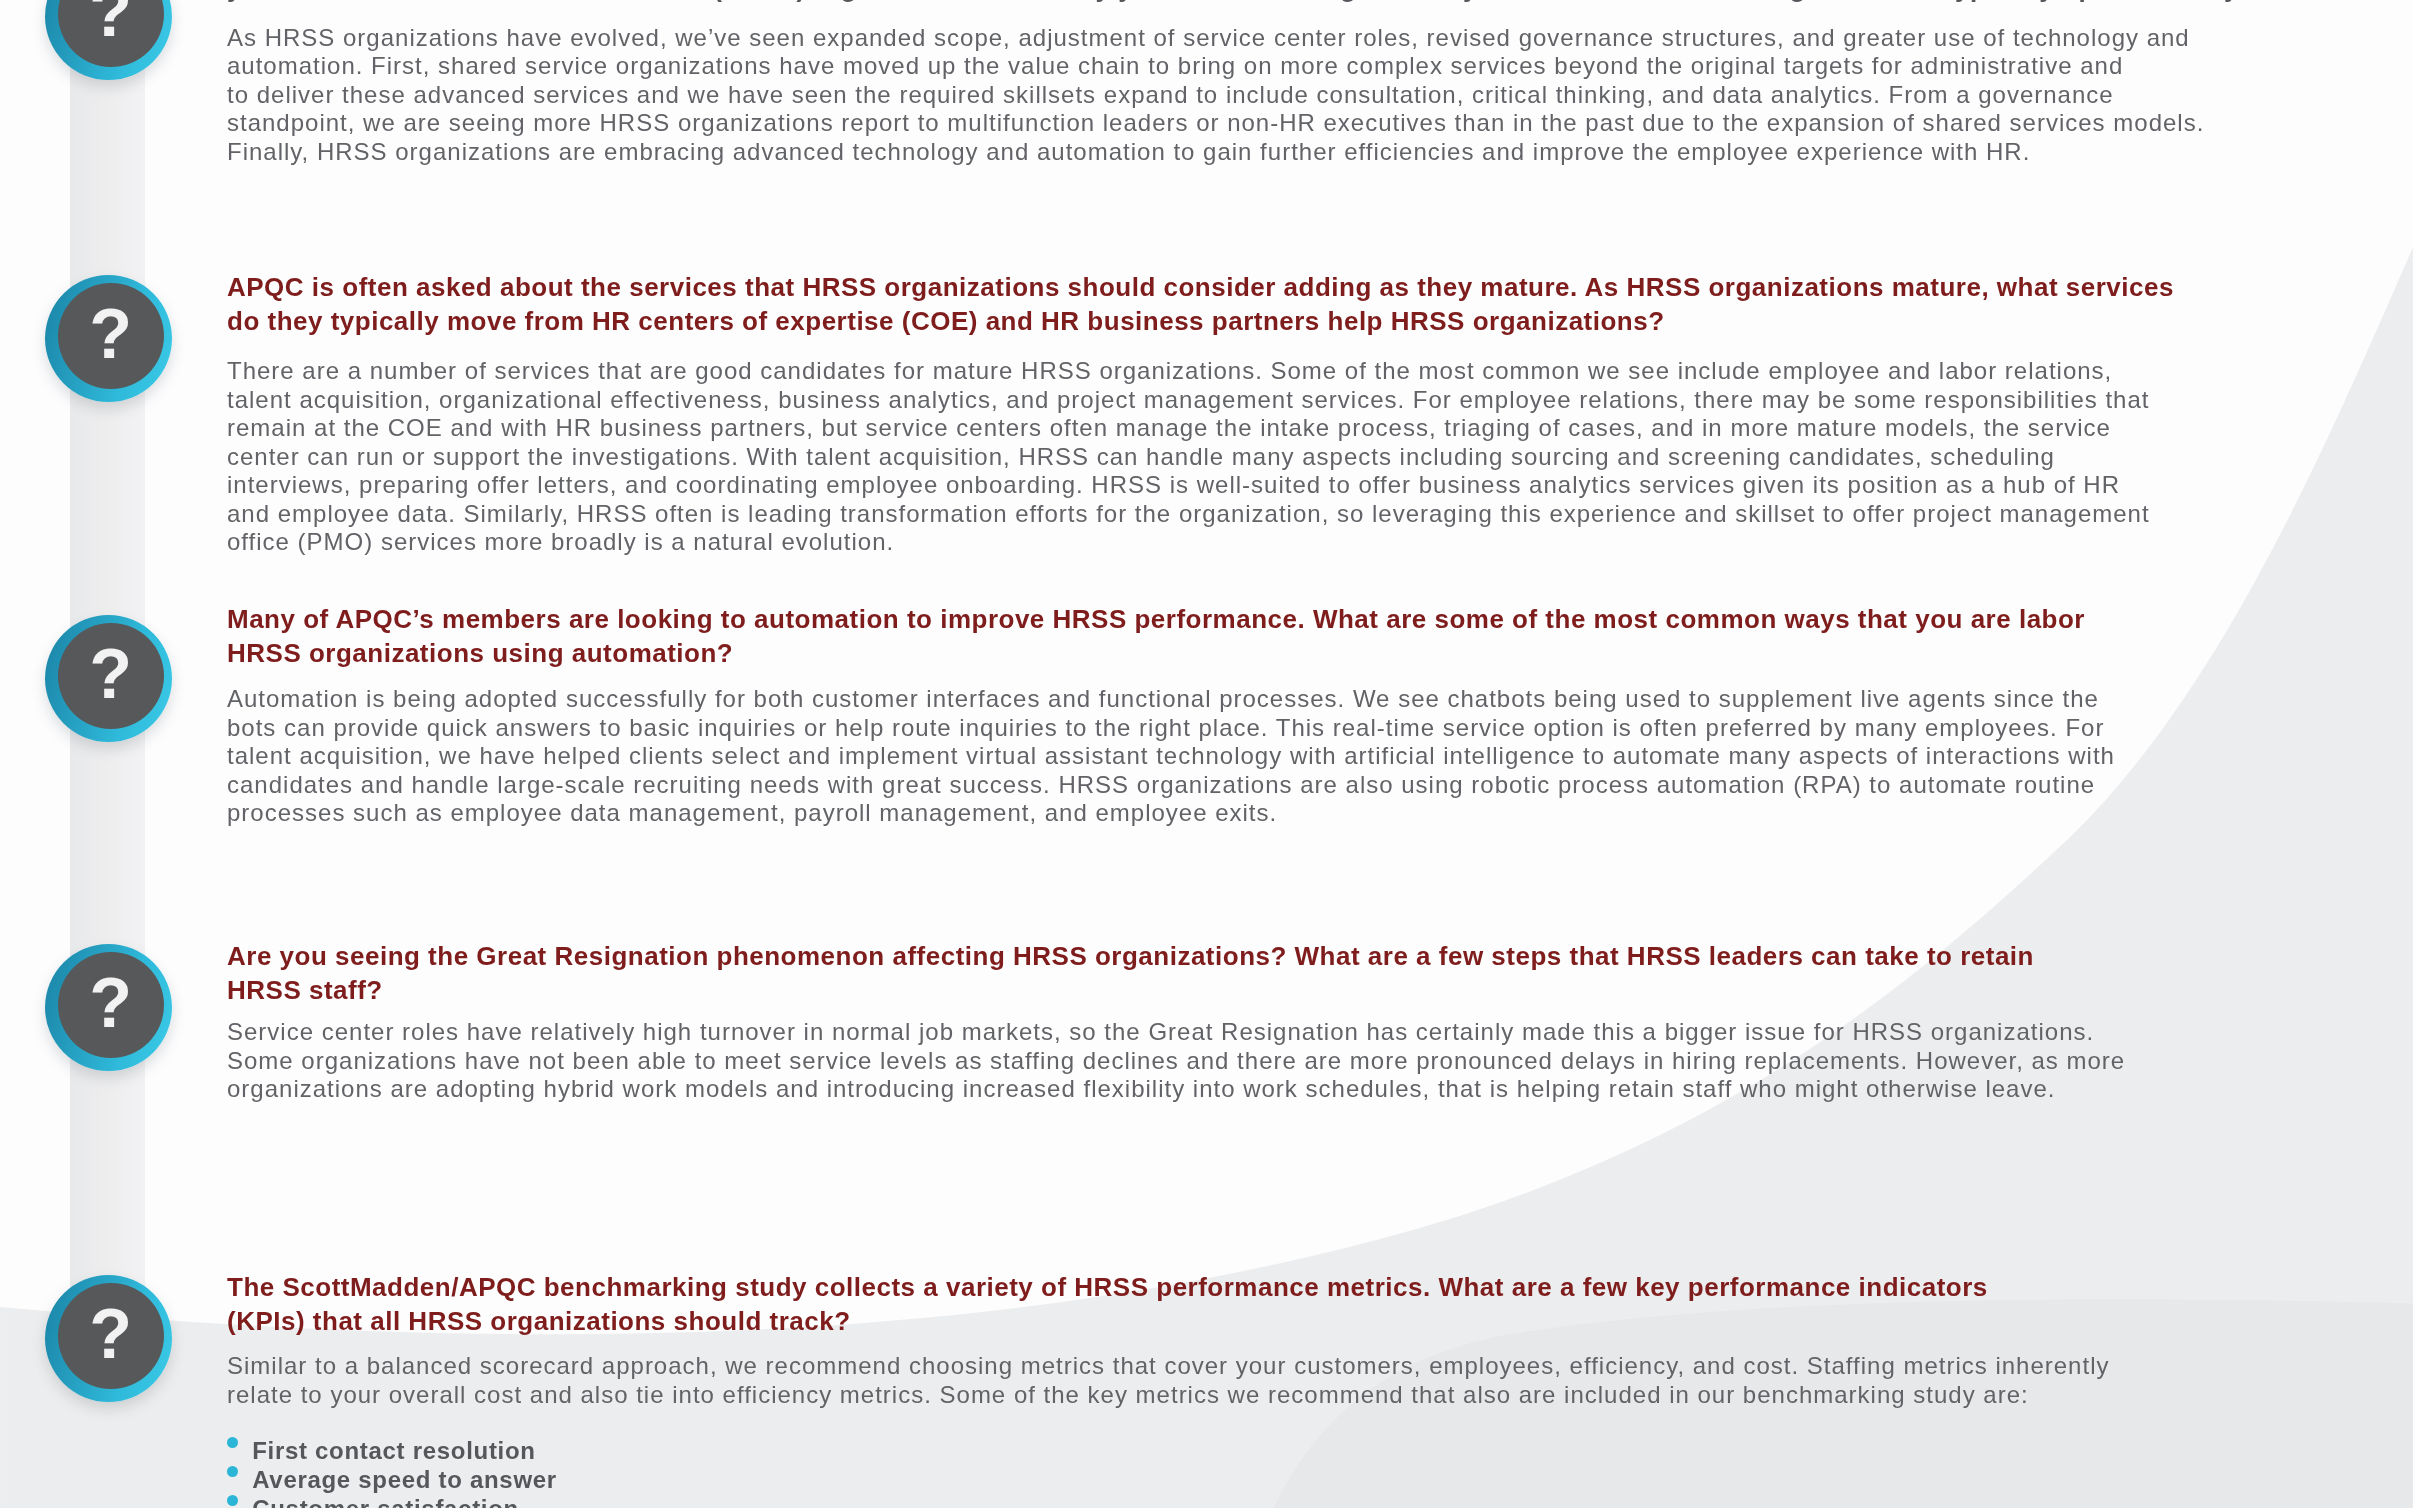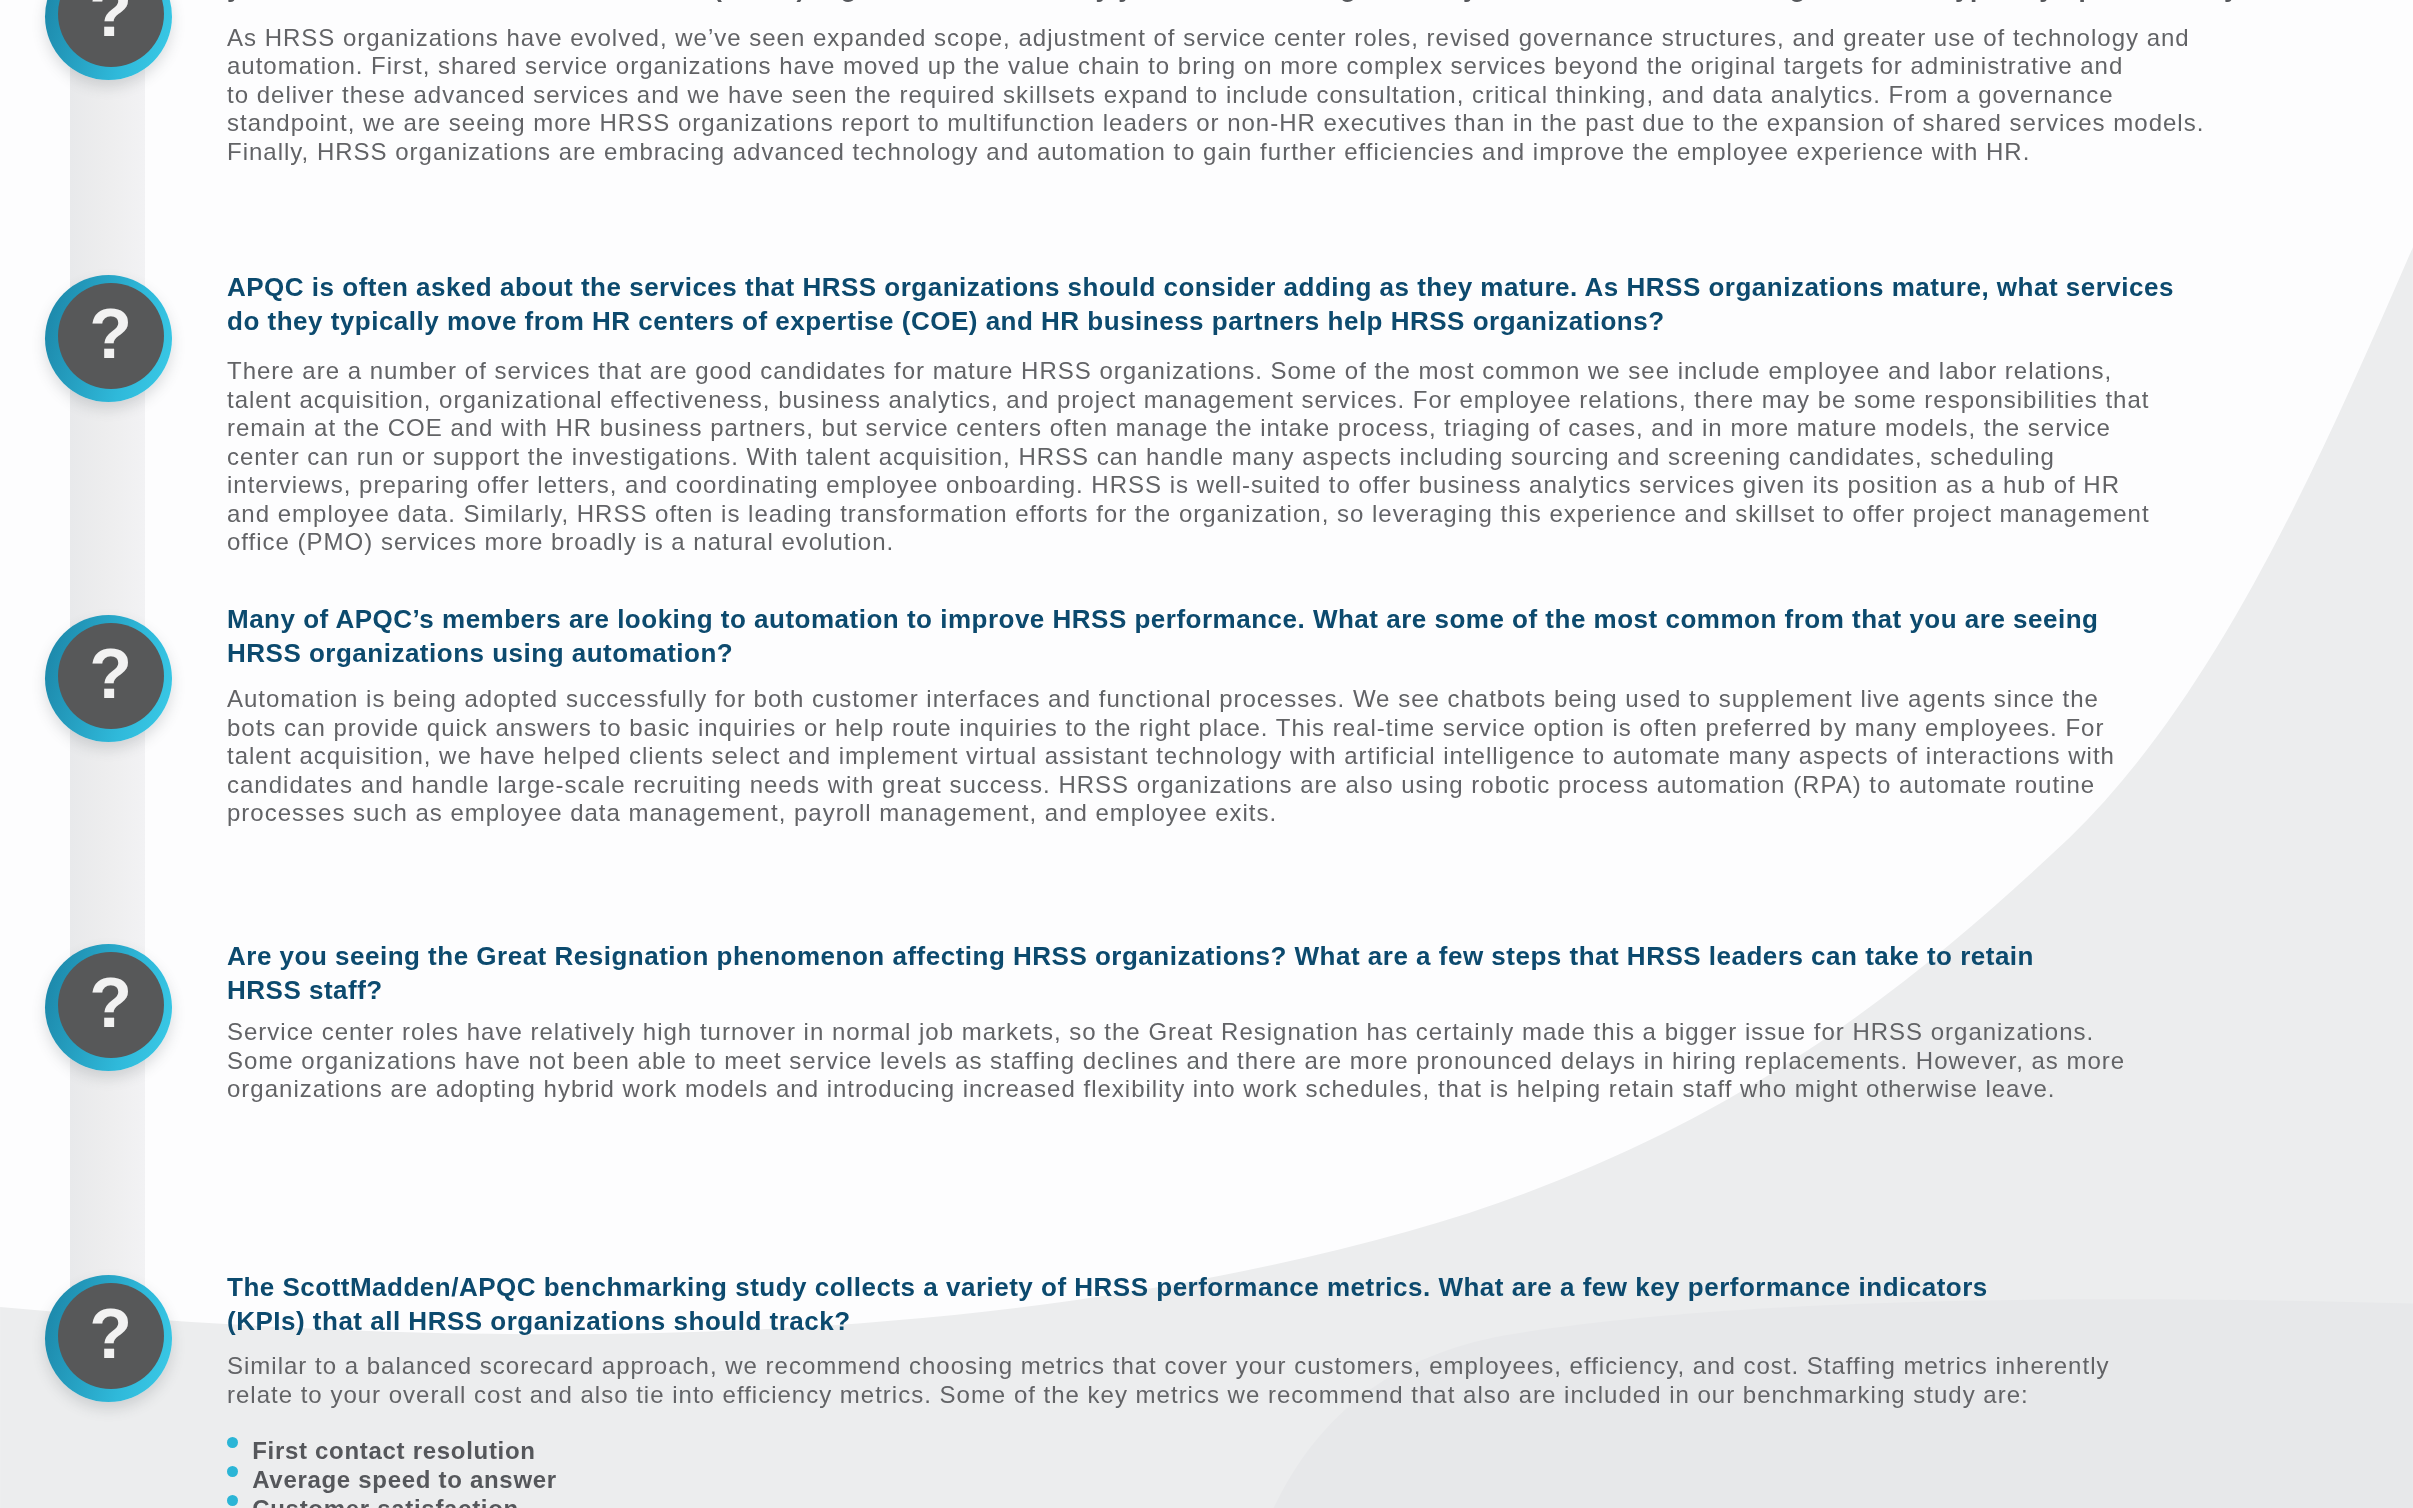--- a/index.html
+++ b/index.html
@@ -35,21 +35,21 @@
   }
   .badge-glyph{
     color:#f2f2f2;
     font-size:70px;font-weight:700;
     line-height:1;
     transform:translateY(-1.7px);
   }
   .b1{top:-47px}.b2{top:275px}.b3{top:615px}.b4{top:944px}.b5{top:1275px}
   
   .txt{position:absolute;left:227px;z-index:4;white-space:nowrap;}
-  .question{font-size:26px;font-weight:700;color:#0c4a6e;letter-spacing:0.5px;line-height:34px;}
+  .question{font-size:26px;font-weight:700;color:#7f1d1d;letter-spacing:0.5px;line-height:34px;}
   .answer{font-size:24px;font-weight:400;color:#626366;letter-spacing:1px;line-height:28.5px;}
   .sec-p1{top:23.5px}
   .sec-q2{top:270px}
   .sec-a2{top:357px}
   .sec-q3{top:602px}
   .sec-a3{top:685px}
   .sec-q4{top:939px}
   .sec-a4{top:1018px}
   .sec-q5{top:1270px}
   .sec-a5{top:1352px}
@@ -133,21 +133,21 @@
       <div class="line">There are a number of services that are good candidates for mature HRSS organizations. Some of the most common we see include employee and labor relations,</div>
       <div class="line">talent acquisition, organizational effectiveness, business analytics, and project management services. For employee relations, there may be some responsibilities that</div>
       <div class="line">remain at the COE and with HR business partners, but service centers often manage the intake process, triaging of cases, and in more mature models, the service</div>
       <div class="line">center can run or support the investigations. With talent acquisition, HRSS can handle many aspects including sourcing and screening candidates, scheduling</div>
       <div class="line">interviews, preparing offer letters, and coordinating employee onboarding. HRSS is well-suited to offer business analytics services given its position as a hub of HR</div>
       <div class="line">and employee data. Similarly, HRSS often is leading transformation efforts for the organization, so leveraging this experience and skillset to offer project management</div>
       <div class="line">office (PMO) services more broadly is a natural evolution.</div>
     </div>
 
   <div class="txt question sec-q3">
-      <div class="line">Many of APQC’s members are looking to automation to improve HRSS performance. What are some of the most common from that you are seeing</div>
+      <div class="line">Many of APQC’s members are looking to automation to improve HRSS performance. What are some of the most common ways that you are labor</div>
       <div class="line">HRSS organizations using automation?</div>
     </div>
   <div class="txt answer sec-a3">
       <div class="line">Automation is being adopted successfully for both customer interfaces and functional processes. We see chatbots being used to supplement live agents since the</div>
       <div class="line">bots can provide quick answers to basic inquiries or help route inquiries to the right place. This real-time service option is often preferred by many employees. For</div>
       <div class="line">talent acquisition, we have helped clients select and implement virtual assistant technology with artificial intelligence to automate many aspects of interactions with</div>
       <div class="line">candidates and handle large-scale recruiting needs with great success. HRSS organizations are also using robotic process automation (RPA) to automate routine</div>
       <div class="line">processes such as employee data management, payroll management, and employee exits.</div>
     </div>
 

